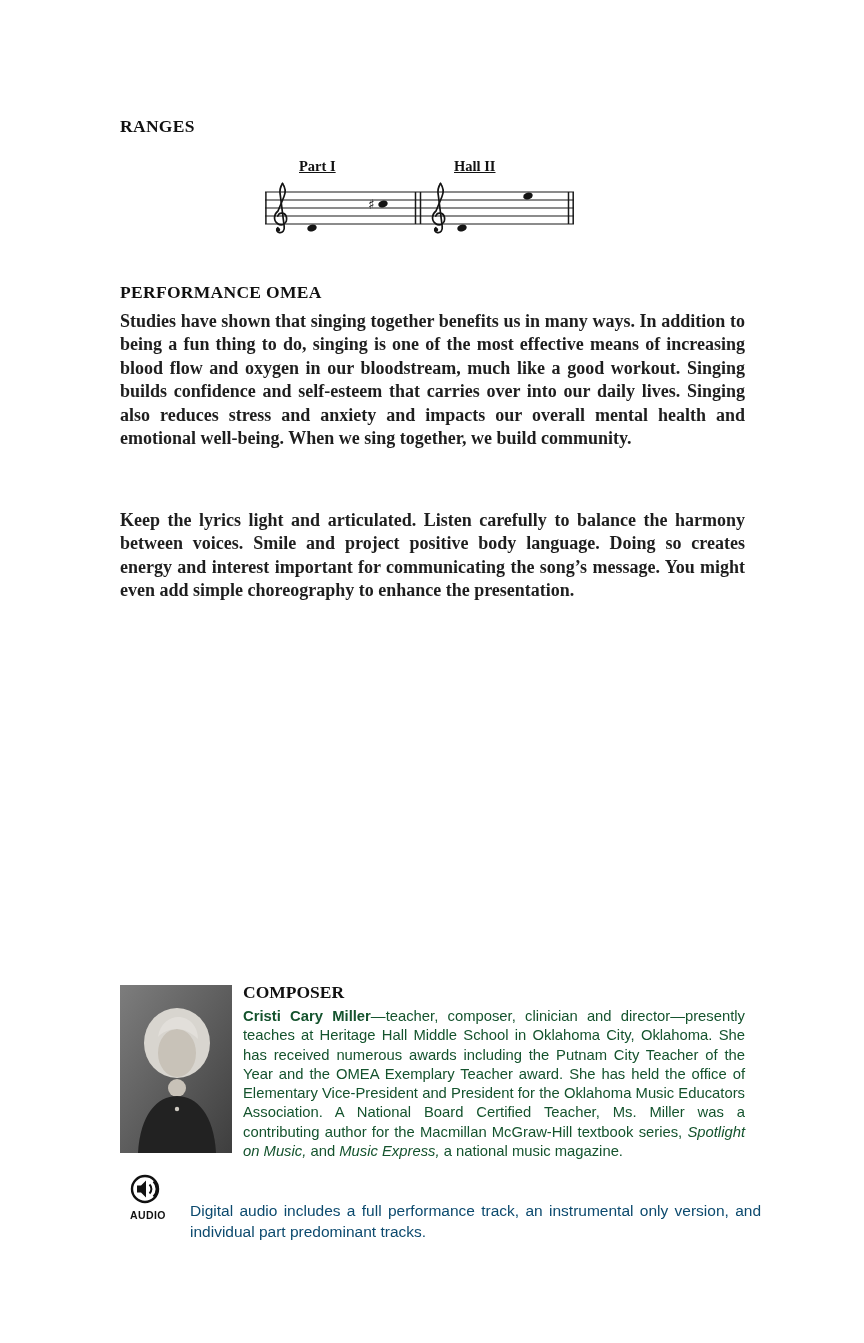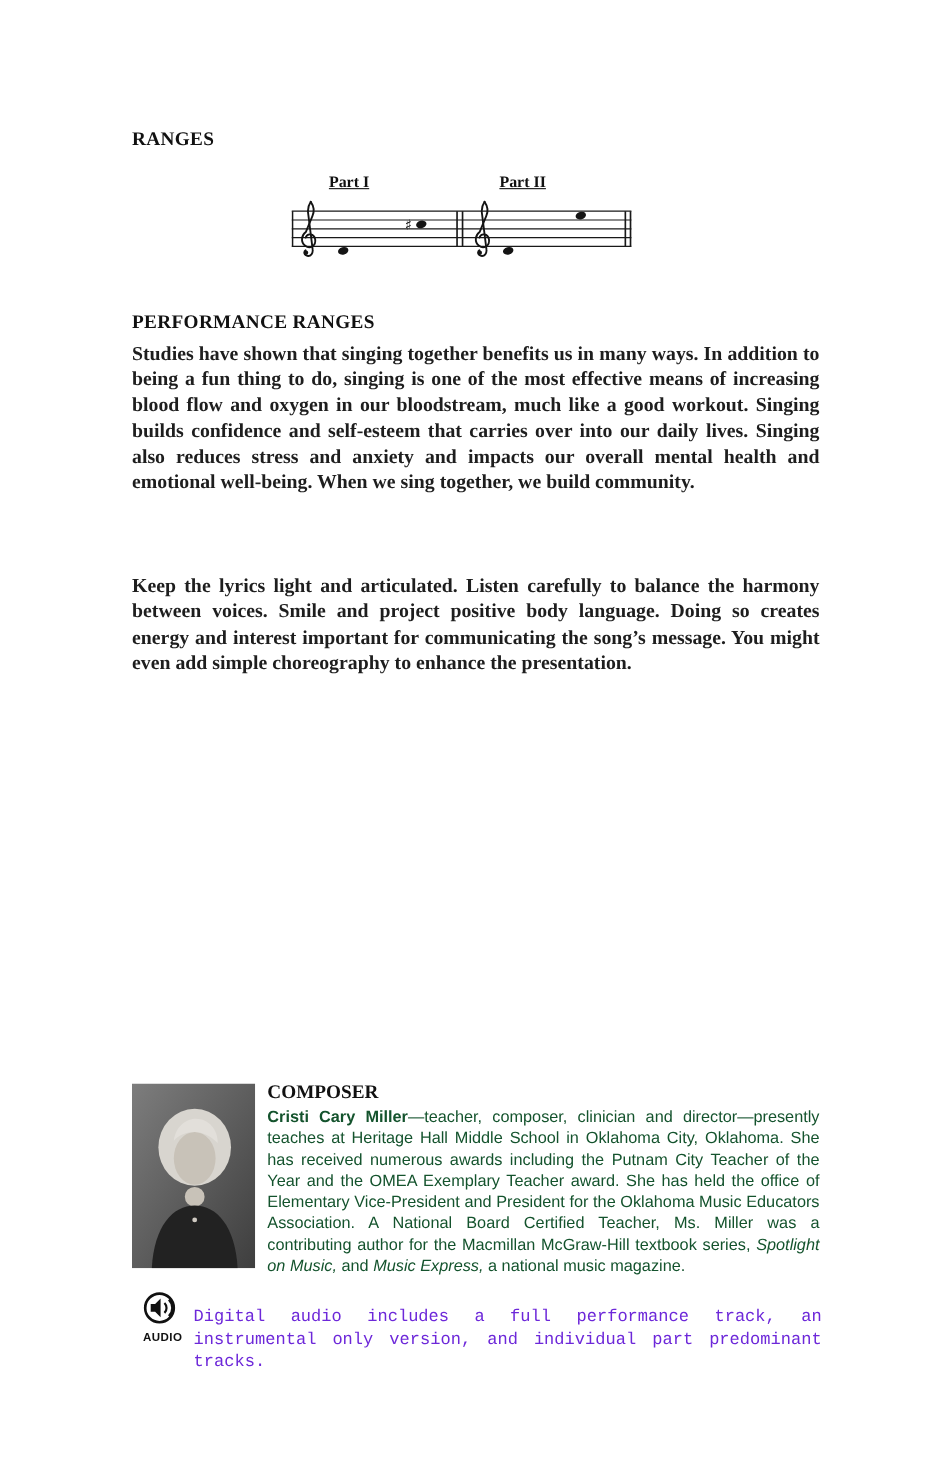--- a/index.html
+++ b/index.html
@@ -106,38 +106,38 @@
     font-size: 10.5px;
     font-weight: bold;
     letter-spacing: 0.4px;
     color: #111;
   }
   .audio-note {
     position: absolute;
     left: 174px;
     top: 1185px;
     width: 571px;
-    margin: 2px;
-    font-family: Liberation Mono, monospace;
+    margin: 16px;
+    font-family: Liberation Sans, sans-serif;
     font-size: 15.5px;
     line-height: 20.5px;
     text-align: justify;
-    color: #6d28d9;
+    color: #0c4a6e;
   }
 </style>
 </head>
 <body>
 
 <div class="page">
 
   <h2 class="sec-heading" style="top:116px">RANGES</h2>
 
   <div class="staff-block">
     <span class="part-label" style="left:34px">Part I</span>
-    <span class="part-label" style="left:189px">Part II</span>
+    <span class="part-label" style="left:189px">Hall II</span>
 
     <svg class="staff-svg" width="312" height="62" viewBox="0 0 312 62" aria-hidden="true">
       <defs>
         <g id="clefShape">
           <path d="M17.5 3.5 C20 7 21 12 19 16.5 L13 31 C9 34 8 40 12.5 43.5 C17 47 22.5 43 21.5 37.5 C20.5 32.5 14.5 31.5 12.8 36" fill="none" stroke="#141414" stroke-width="1.7" stroke-linecap="round"></path>
           <path d="M17.5 3.5 C15.2 7 14.5 10.5 15.2 14.5 L19.2 46.5 C19.8 50.5 17.5 53.2 14.3 52.6 C11.6 52.1 10.8 49 12.8 47.6" fill="none" stroke="#141414" stroke-width="1.7" stroke-linecap="round"></path>
           <circle cx="13.2" cy="49.8" r="2" fill="#141414"></circle>
         </g>
       </defs>
 
@@ -166,24 +166,24 @@
       </g>
       <text class="sharp-text" x="103" y="29">♯</text>
 
       <g fill="#141414">
         <ellipse cx="197" cy="48" rx="4.8" ry="3.4" transform="rotate(-15 197 48)"></ellipse>
         <ellipse cx="263" cy="16" rx="4.8" ry="3.4" transform="rotate(-15 263 16)"></ellipse>
       </g>
     </svg>
   </div>
 
-  <h2 class="sec-heading" style="top:282px">PERFORMANCE RANGES</h2>
+  <h2 class="sec-heading" style="top:282px">PERFORMANCE OMEA</h2>
   <p class="body-text" style="top:310px">Studies have shown that singing together benefits us in many ways. In addition to being a fun thing to do, singing is one of the most effective means of increasing blood flow and oxygen in our bloodstream, much like a good workout. Singing builds confidence and self-esteem that carries over into our daily lives. Singing also reduces stress and anxiety and impacts our overall mental health and emotional well-being. When we sing together, we build community.</p>
 
-  <p class="body-text" style="top:521px">Keep the lyrics light and articulated. Listen carefully to balance the harmony between voices. Smile and project positive body language. Doing so creates energy and interest important for communicating the song’s message. You might even add simple choreography to enhance the presentation.</p>
+  <p class="body-text" style="top:509px">Keep the lyrics light and articulated. Listen carefully to balance the harmony between voices. Smile and project positive body language. Doing so creates energy and interest important for communicating the song’s message. You might even add simple choreography to enhance the presentation.</p>
 
   <svg class="composer-photo" viewBox="0 0 112 168" aria-hidden="true">
     <defs>
       <linearGradient id="photoBg" x1="0" y1="0" x2="1" y2="1">
         <stop offset="0" stop-color="#7d7d7d"></stop>
         <stop offset="1" stop-color="#3e3e3e"></stop>
       </linearGradient>
     </defs>
     <rect width="112" height="168" fill="url(#photoBg)"></rect>
     <ellipse cx="57" cy="58" rx="33" ry="35" fill="#d8d5cf"></ellipse>

